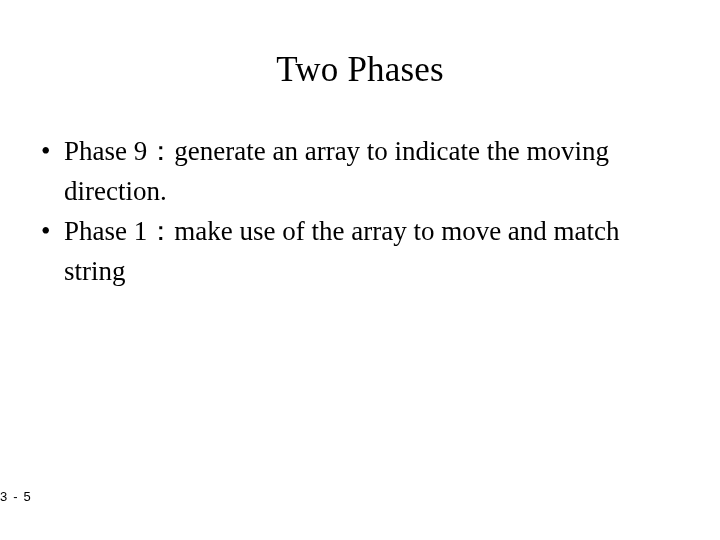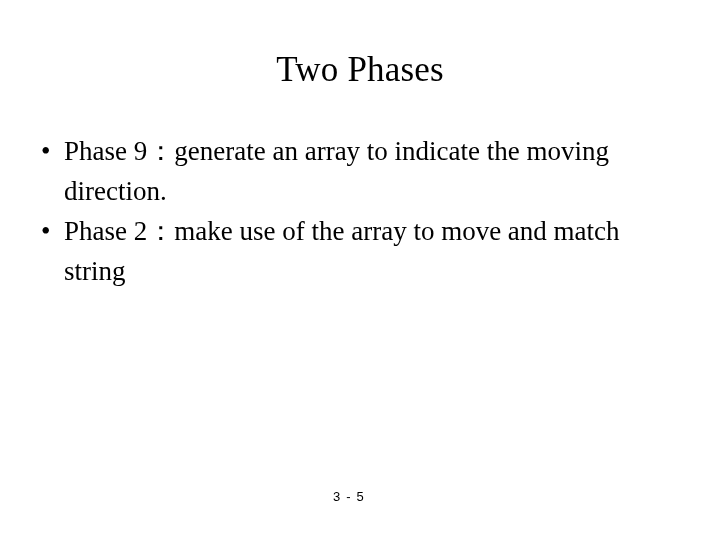--- a/index.html
+++ b/index.html
@@ -72,21 +72,21 @@
   .fullwidth-colon {
     display: inline;
   }
   .slide-number {
     position: absolute;
     left: 0;
     top: 489px;
     width: 720px;
     padding-right: 22px;
     box-sizing: border-box;
-    text-align: center;
+    text-align: left;
     font-family: "Liberation Sans", "DejaVu Sans", sans-serif;
     font-size: 13px;
     line-height: 16px;
     color: #000000;
     letter-spacing: 1.2px;
   }
 </style>
 </head>
 <body>
 
@@ -95,21 +95,21 @@
   <h1 class="slide-title">Two Phases</h1>
 
   <div class="body-block">
     <ul class="bullet-list">
 
       <li class="bullet-item">
         <span class="bullet-dot">•</span><span class="bullet-text">Phase 9</span><span class="fullwidth-colon">：</span><span class="bullet-text">generate an array to indicate the moving direction.</span>
       </li>
 
       <li class="bullet-item">
-        <span class="bullet-dot">•</span><span class="bullet-text">Phase 2</span><span class="fullwidth-colon">：</span><span class="bullet-text">make use of the array to move and match string</span>
+        <span class="bullet-dot">•</span><span class="bullet-text">Phase 1</span><span class="fullwidth-colon">：</span><span class="bullet-text">make use of the array to move and match string</span>
       </li>
 
     </ul>
   </div>
 
   <div class="slide-number">3 - 5</div>
 
 </div>
 
 </body></html>

